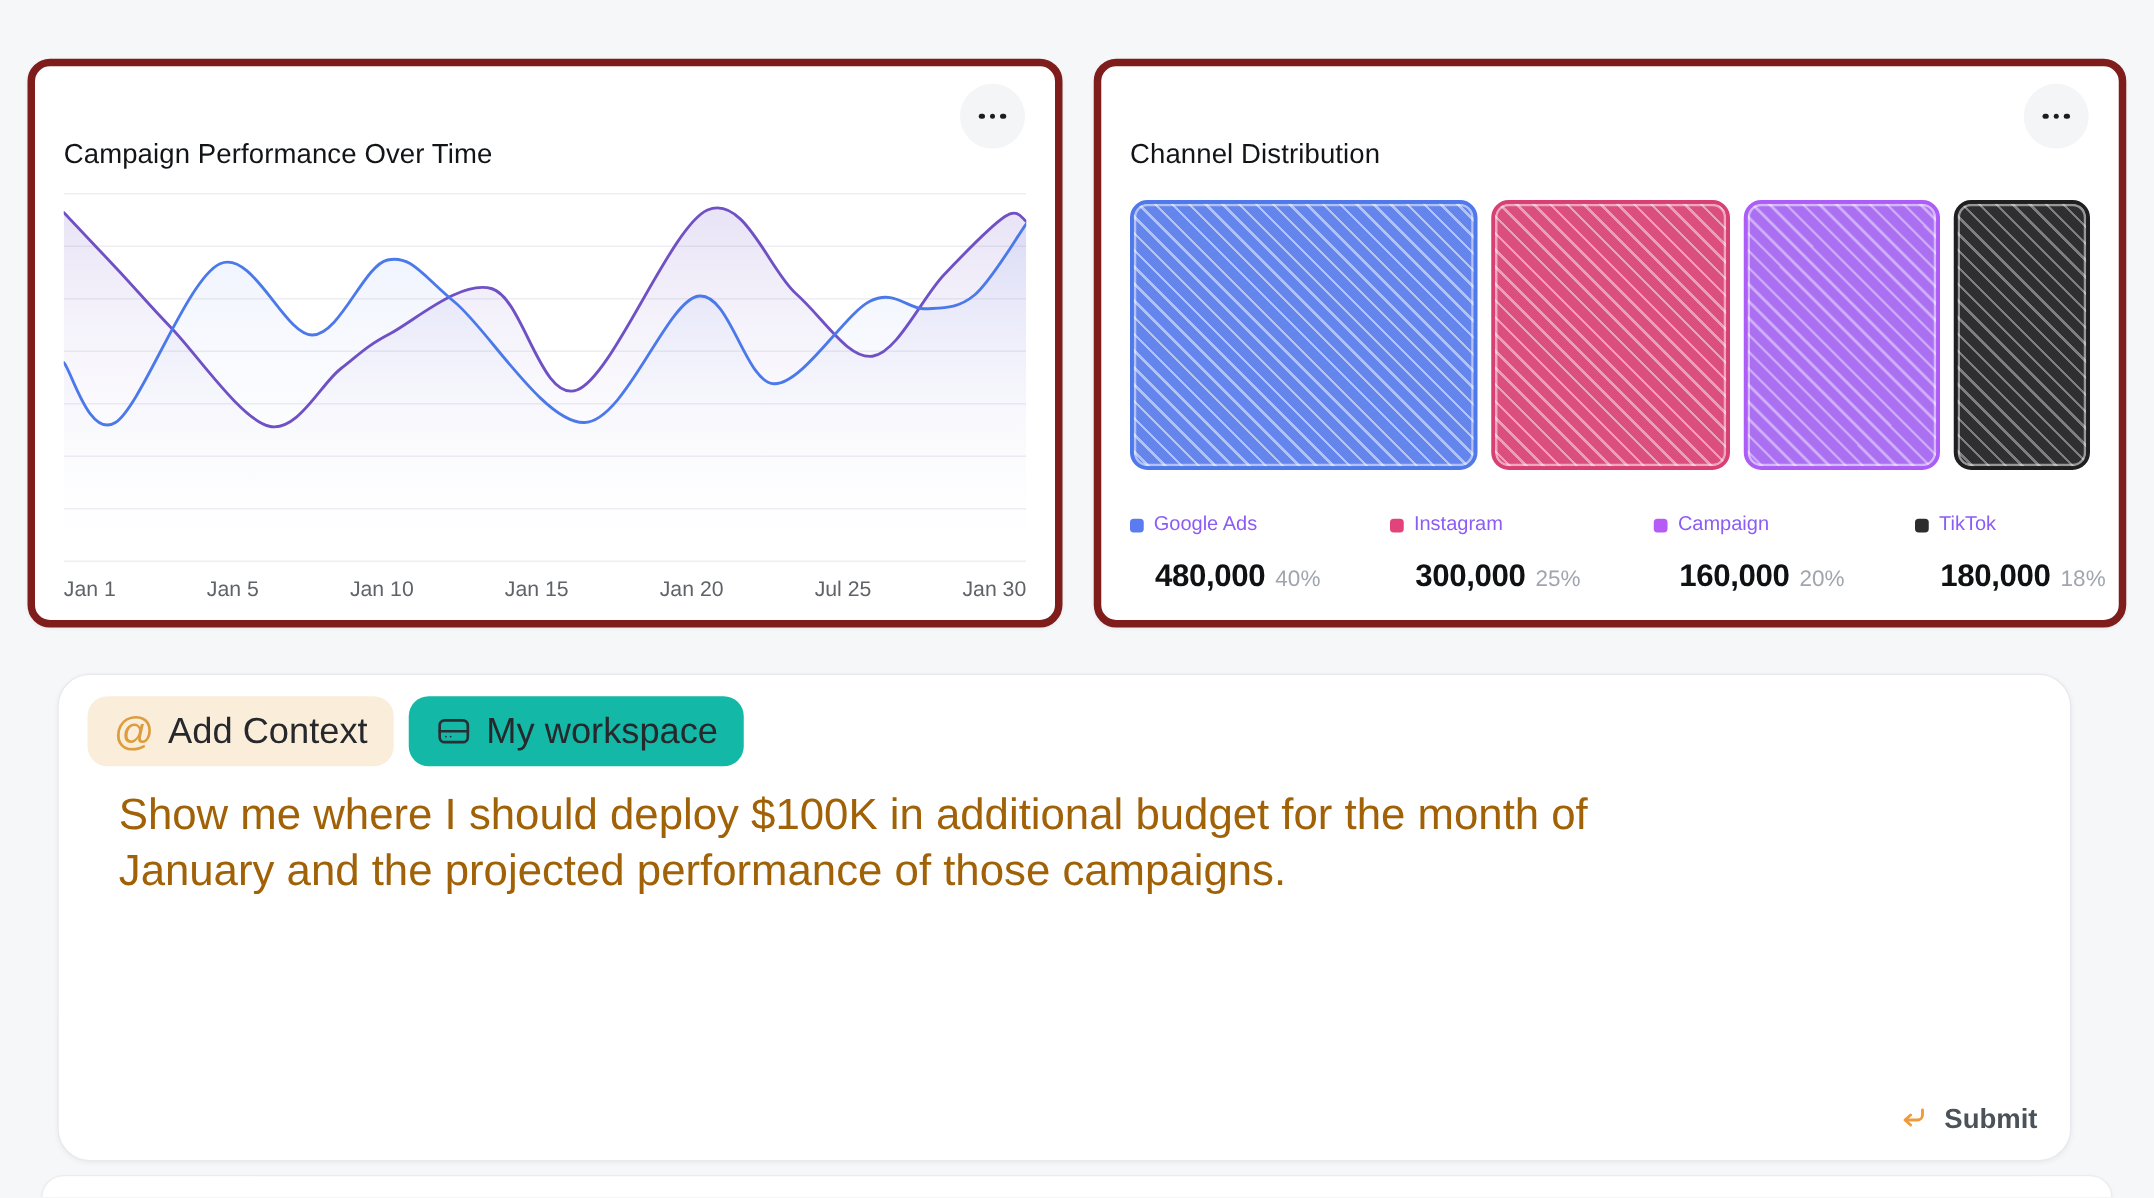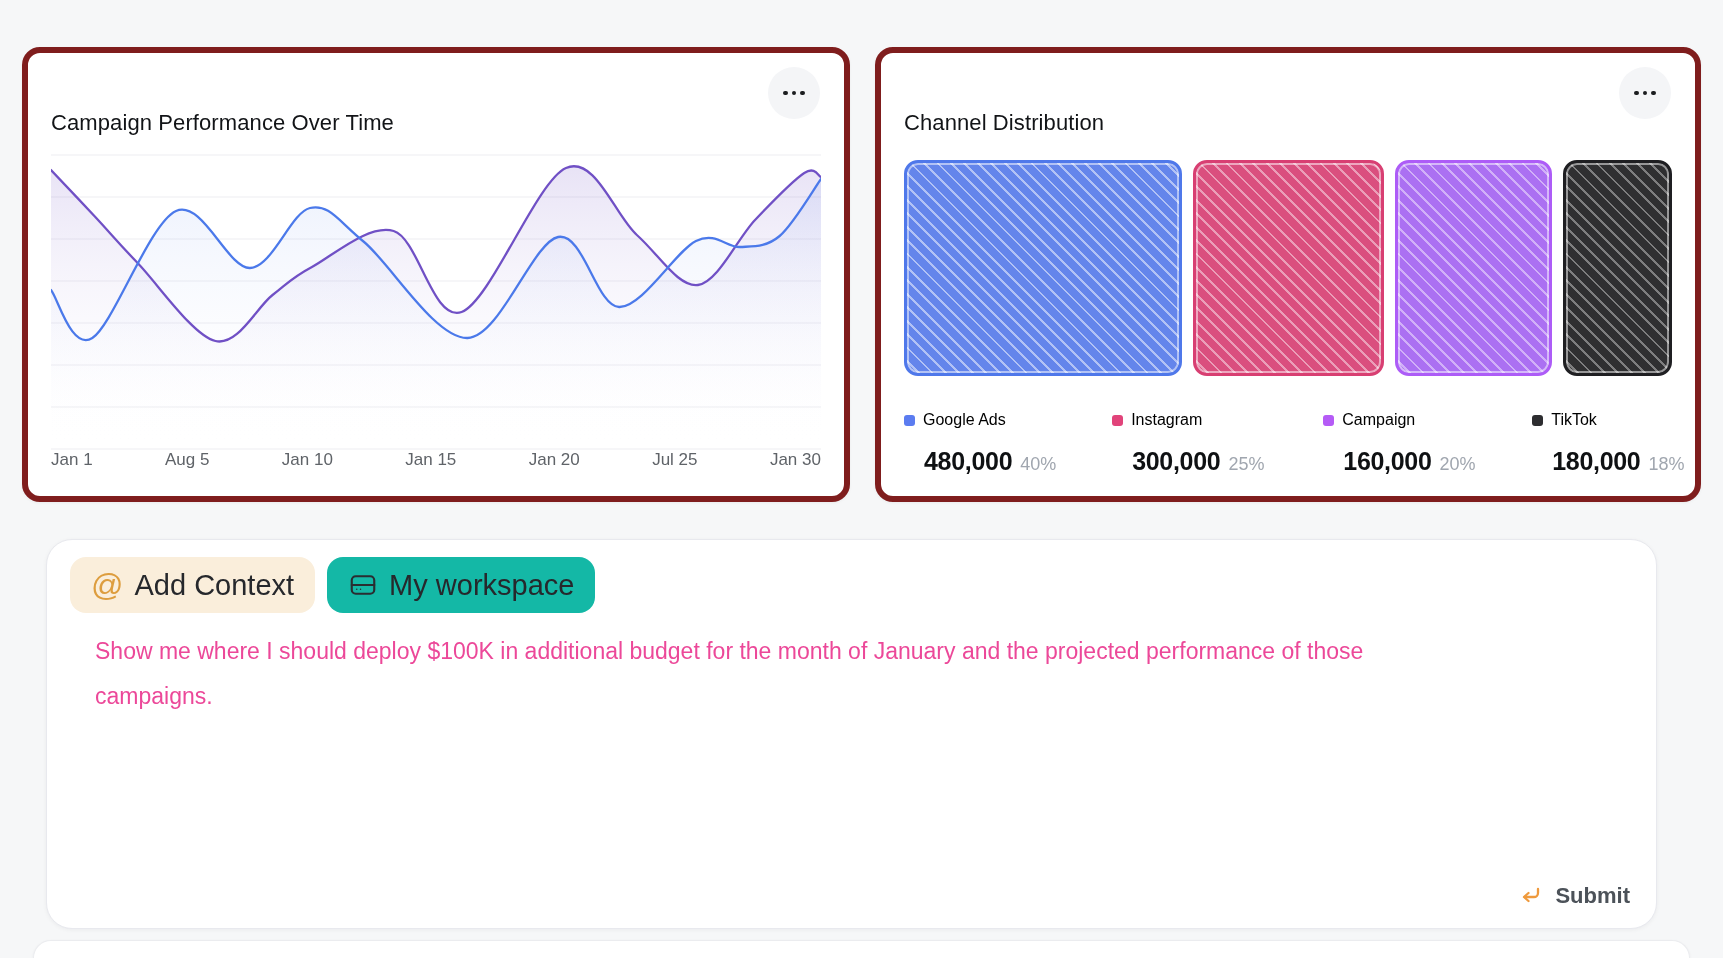--- a/index.html
+++ b/index.html
@@ -34,40 +34,40 @@
     width:52px; height:52px; border-radius:50%;
     background:#f4f5f7; border:none; cursor:pointer;
     display:flex; align-items:center; justify-content:center; gap:4px;
   }
   .menu-btn .dot { width:4.5px; height:4.5px; border-radius:50%; background:#1b1d1f; }
 
   
   .chart { margin-top:8px; height:305px; }
   .chart svg { width:100%; height:100%; display:block; }
   .x-labels {
-    height:22px;
+    margin-top:12px; height:22px;
     display:flex; justify-content:space-between;
     font-size:17px; color:#5f6368;
   }
 
   
   .blocks { margin-top:23px; height:216px; display:flex; gap:11px; }
   .block {
     height:100%; border-radius:14px;
     border:3px solid transparent;
     box-shadow:inset 0 0 0 2px rgba(255,255,255,.5);
   }
   .legend-grid, .values-grid {
     display:grid;
     grid-template-columns:27.1% 27.5% 27.2% auto;
   }
   .legend-grid { margin-top:35px; }
   .legend-item { display:flex; align-items:center; gap:8px; }
   .legend-swatch { width:11px; height:11px; border-radius:3px; flex:none; }
-  .legend-label { font-size:16px; color:#000000; }
+  .legend-label { font-size:16px; color:#8b5cf6; }
   .values-grid { margin-top:18px; }
   .value-item { display:flex; align-items:baseline; gap:8px; }
   .value-num { font-size:25px; font-weight:700; color:#0f1113; letter-spacing:-.3px;margin-left:20px; }
   .value-pct { font-size:18px; font-weight:400; color:#a0a6af; }
 
   
   .prompt-card {
     margin:37px auto 0 46px;
     width:1611px; height:390px;
     background:#fff;
@@ -85,22 +85,22 @@
     font-family:inherit; font-size:29px; color:#26282c;
     cursor:pointer;
   }
   .pill.context { background:#faeedb; }
   .pill.workspace { background:#14b8a6; }
   .at-glyph { font-size:32px; color:#dd9d3e; font-weight:400; line-height:1; }
   .pill svg { display:block; }
   .prompt-text {
     margin:16px 0 0 25px;
     max-width:1300px;
-    font-size:23px; line-height:45px;
-    color:#ec4899;
+    font-size:35px; line-height:45px;
+    color:#a16207;
   }
   .submit-row {
     position:absolute; right:26px; bottom:17px;
     display:flex; gap:12px;
     cursor:pointer;
   }
   .submit-label { font-size:22px; font-weight:600; color:#4c5259; }
 
   .bottom-sliver {
     margin:11px auto 0 33px;
@@ -144,21 +144,21 @@
           <line x1="0" x2="782" y1="262" y2="262" stroke="#ededf2" stroke-width="1.2"></line>
           <line x1="0" x2="782" y1="304" y2="304" stroke="#ededf2" stroke-width="1.2"></line>
           <path d="M0,25C7.5,32.8 30.3,56.5 45,72C59.7,87.5 67.7,97.3 88,118C108.3,138.7 144.2,190.7 167,196C189.8,201.3 208.7,162.3 225,150C241.3,137.7 244.5,132.7 265,122C285.5,111.3 322.7,78.5 348,86C373.3,93.5 387.8,177.5 417,167C446.2,156.5 493.3,35.8 523,23C552.7,10.2 572.7,70.5 595,90C617.3,109.5 637.0,142.5 657,140C677.0,137.5 697.0,93.7 715,75C733.0,56.3 753.8,35.2 765,28C776.2,20.8 779.2,31.3 782,32L782,305 L0,305 Z" fill="url(#areaGrad0)" stroke="none"></path>
           <path d="M0,145C7.0,153.0 20.8,206.2 42,193C63.2,179.8 100.3,77.7 127,66C153.7,54.3 179.3,123.5 202,123C224.7,122.5 243.7,67.3 263,63C282.3,58.7 291.3,75.3 318,97C344.7,118.7 390.2,193.8 423,193C455.8,192.2 489.3,97.2 515,92C540.7,86.8 553.7,161.3 577,162C600.3,162.7 634.5,106.0 655,96C675.5,86.0 685.8,102.8 700,102C714.2,101.2 726.3,102.3 740,91C753.7,79.7 775.0,43.5 782,34L782,305 L0,305 Z" fill="url(#areaGrad1)" stroke="none"></path>
           <path d="M0,25C7.5,32.8 30.3,56.5 45,72C59.7,87.5 67.7,97.3 88,118C108.3,138.7 144.2,190.7 167,196C189.8,201.3 208.7,162.3 225,150C241.3,137.7 244.5,132.7 265,122C285.5,111.3 322.7,78.5 348,86C373.3,93.5 387.8,177.5 417,167C446.2,156.5 493.3,35.8 523,23C552.7,10.2 572.7,70.5 595,90C617.3,109.5 637.0,142.5 657,140C677.0,137.5 697.0,93.7 715,75C733.0,56.3 753.8,35.2 765,28C776.2,20.8 779.2,31.3 782,32" fill="none" stroke="#7050c5" stroke-width="2.3" stroke-linecap="round"></path>
           <path d="M0,145C7.0,153.0 20.8,206.2 42,193C63.2,179.8 100.3,77.7 127,66C153.7,54.3 179.3,123.5 202,123C224.7,122.5 243.7,67.3 263,63C282.3,58.7 291.3,75.3 318,97C344.7,118.7 390.2,193.8 423,193C455.8,192.2 489.3,97.2 515,92C540.7,86.8 553.7,161.3 577,162C600.3,162.7 634.5,106.0 655,96C675.5,86.0 685.8,102.8 700,102C714.2,101.2 726.3,102.3 740,91C753.7,79.7 775.0,43.5 782,34" fill="none" stroke="#4b79ea" stroke-width="2.3" stroke-linecap="round"></path>
         </svg>
     </div>
     <div class="x-labels" id="xLabels">
         <span>Jan 1</span>
-        <span>Aug 5</span>
+        <span>Jan 5</span>
         <span>Jan 10</span>
         <span>Jan 15</span>
         <span>Jan 20</span>
         <span>Jul 25</span>
         <span>Jan 30</span>
       </div>
   </section>
 
   <section class="card dist">
     <h2 class="card-title">Channel Distribution</h2>

